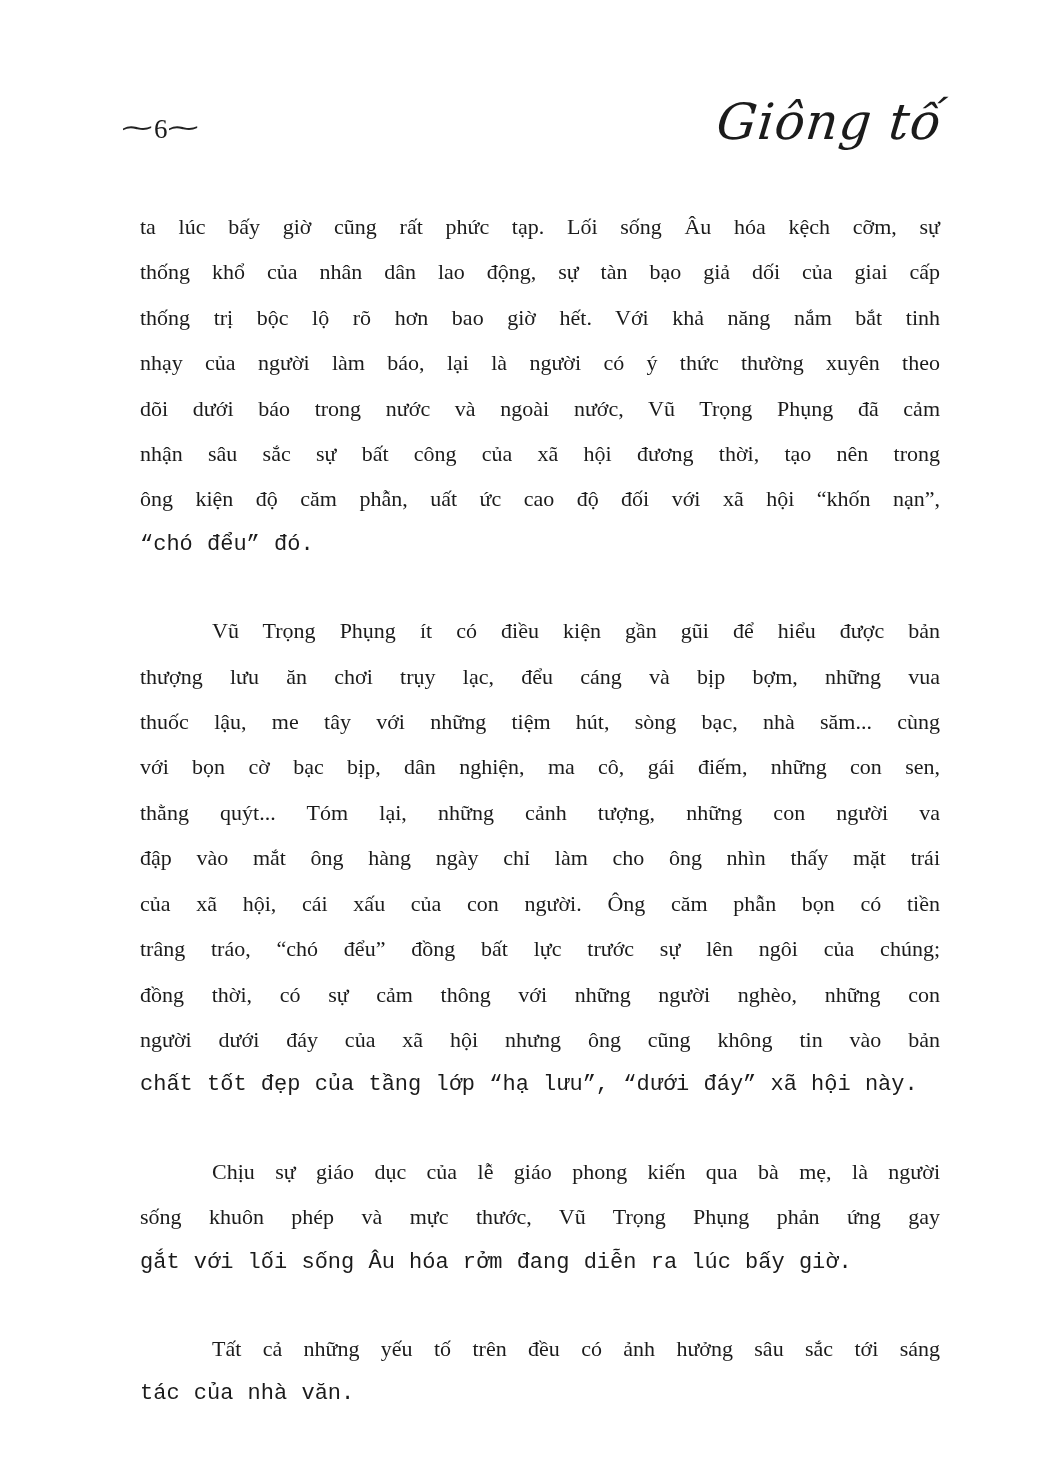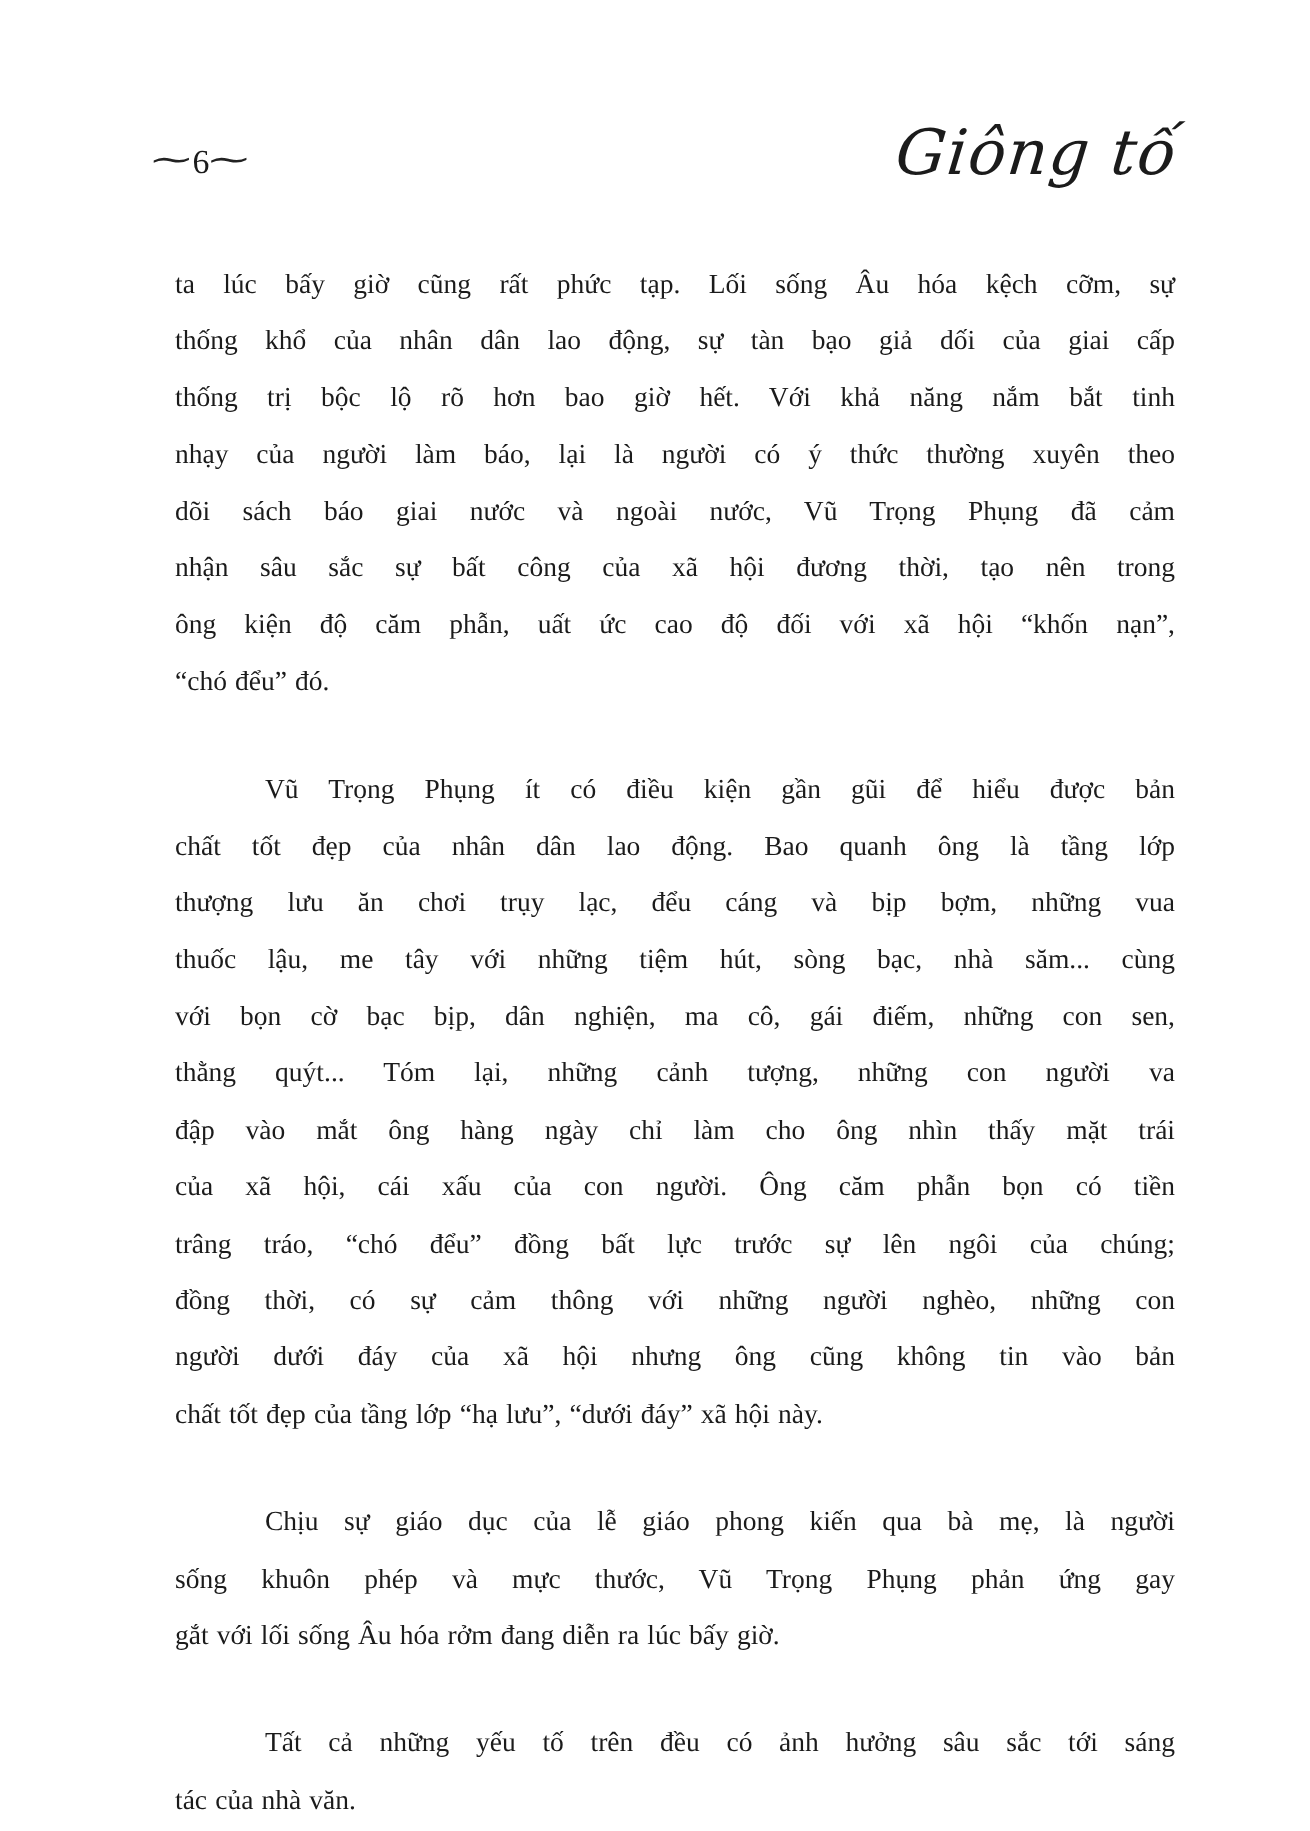--- a/index.html
+++ b/index.html
@@ -65,20 +65,21 @@
   .line {
     font-size: 22px;
     line-height: 45.4px;
     white-space: nowrap;
     text-align: justify;
     text-align-last: justify;
     word-spacing: 1px;
   }
   .line.last {
     text-align-last: left;
+    font-family: Liberation Mono, monospace;
   }
   .line.indent {
     text-indent: 72px;
     margin-top: 41px;
   }
 </style>
 </head>
 <body>
 
 <div class="page">
@@ -87,28 +88,27 @@
       <span class="orn">∼</span><span class="num">6</span><span class="orn">∼</span>
     </div>
     <div class="title">Giông tố</div>
   </div>
   <div class="content">
       <div class="paragraph">
         <div class="line">ta lúc bấy giờ cũng rất phức tạp. Lối sống Âu hóa kệch cỡm, sự</div>
         <div class="line">thống khổ của nhân dân lao động, sự tàn bạo giả dối của giai cấp</div>
         <div class="line">thống trị bộc lộ rõ hơn bao giờ hết. Với khả năng nắm bắt tinh</div>
         <div class="line">nhạy của người làm báo, lại là người có ý thức thường xuyên theo</div>
-        <div class="line">dõi sách báo giai nước và ngoài nước, Vũ Trọng Phụng đã cảm</div>
+        <div class="line">dõi dưới báo trong nước và ngoài nước, Vũ Trọng Phụng đã cảm</div>
         <div class="line">nhận sâu sắc sự bất công của xã hội đương thời, tạo nên trong</div>
         <div class="line">ông kiện độ căm phẫn, uất ức cao độ đối với xã hội “khốn nạn”,</div>
         <div class="line last">“chó đểu” đó.</div>
       </div>
       <div class="paragraph">
         <div class="line indent">Vũ Trọng Phụng ít có điều kiện gần gũi để hiểu được bản</div>
-        <div class="line">chất tốt đẹp của nhân dân lao động. Bao quanh ông là tầng lớp</div>
         <div class="line">thượng lưu ăn chơi trụy lạc, đểu cáng và bịp bợm, những vua</div>
         <div class="line">thuốc lậu, me tây với những tiệm hút, sòng bạc, nhà săm... cùng</div>
         <div class="line">với bọn cờ bạc bịp, dân nghiện, ma cô, gái điếm, những con sen,</div>
         <div class="line">thằng quýt... Tóm lại, những cảnh tượng, những con người va</div>
         <div class="line">đập vào mắt ông hàng ngày chỉ làm cho ông nhìn thấy mặt trái</div>
         <div class="line">của xã hội, cái xấu của con người. Ông căm phẫn bọn có tiền</div>
         <div class="line">trâng tráo, “chó đểu” đồng bất lực trước sự lên ngôi của chúng;</div>
         <div class="line">đồng thời, có sự cảm thông với những người nghèo, những con</div>
         <div class="line">người dưới đáy của xã hội nhưng ông cũng không tin vào bản</div>
         <div class="line last">chất tốt đẹp của tầng lớp “hạ lưu”, “dưới đáy” xã hội này.</div>

